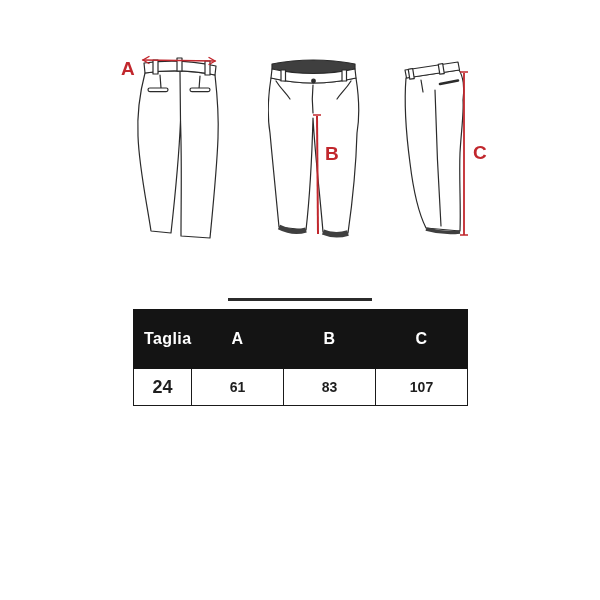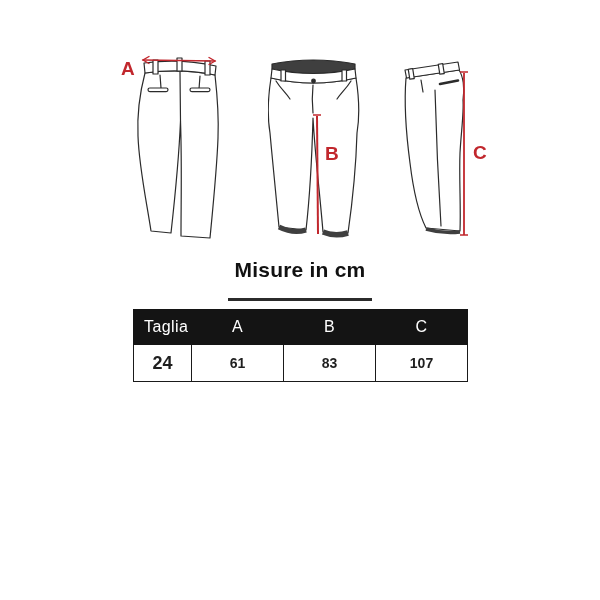--- a/index.html
+++ b/index.html
@@ -22,22 +22,22 @@
     width:144px;height:3px;background:#2b2b2b;
   }
   table.size-table{
     position:absolute;left:133px;top:309px;width:334px;
     border-collapse:collapse;table-layout:fixed;
   }
   table.size-table col.c-taglia{width:58px;}
   table.size-table col.c-val{width:92px;}
   table.size-table th{
     background:#141414;color:#ffffff;height:34px;font-size:16px;
-    font-weight:normal;text-align:center;letter-spacing:.4px;
-    border:1.6px solid #141414;padding:0;
+    font-weight:bold;text-align:center;letter-spacing:.4px;
+    border:1.6px solid #141414;padding:12px;
   }
   table.size-table th.h-taglia{text-align:left;padding-left:10px;}
   table.size-table td{
     height:36px;border:1.6px solid #1a1a1a;text-align:center;
     font-weight:bold;color:#1f1f1f;font-size:14px;padding:0;background:#ffffff;
   }
   table.size-table td.td-size{font-size:18px;}
   svg{display:block;}
 </style>
 </head>
@@ -100,21 +100,20 @@
       <path stroke-width="1.8" d="M62,15 L62,177"></path>
       <path stroke-width="1.5" d="M58,14 L66,14"></path>
       <path stroke-width="1.5" d="M58,177 L66,177"></path>
     </g>
   </svg>
 
   <span class="measure-label" style="left:121px;top:59px;">A</span>
   <span class="measure-label" style="left:325px;top:144px;">B</span>
   <span class="measure-label" style="left:473px;top:143px;">C</span>
 
-  <div class="page-title">Misure in cm</div>
   <div class="title-rule"></div>
 
   <table class="size-table">
     <colgroup>
       <col class="c-taglia">
         <col class="c-val">
         <col class="c-val">
         <col class="c-val">
     </colgroup>
     <thead>

